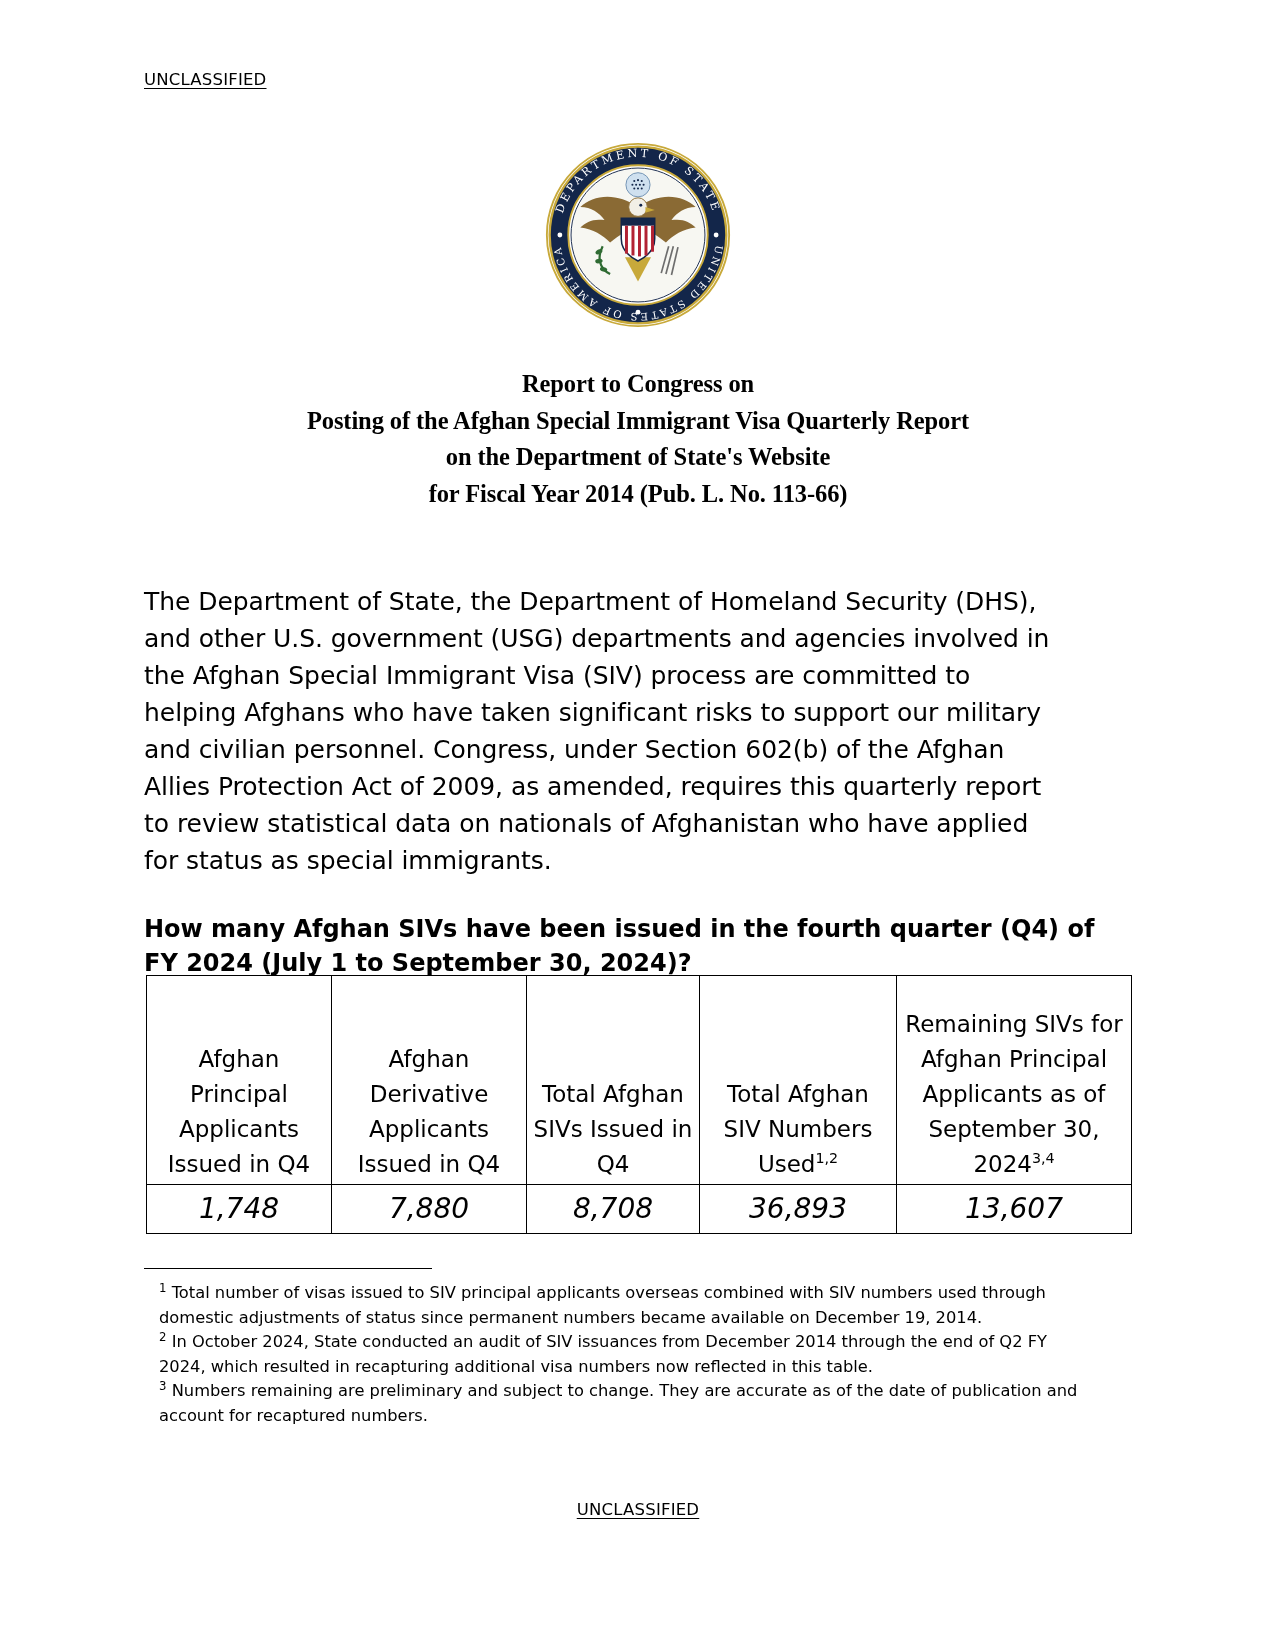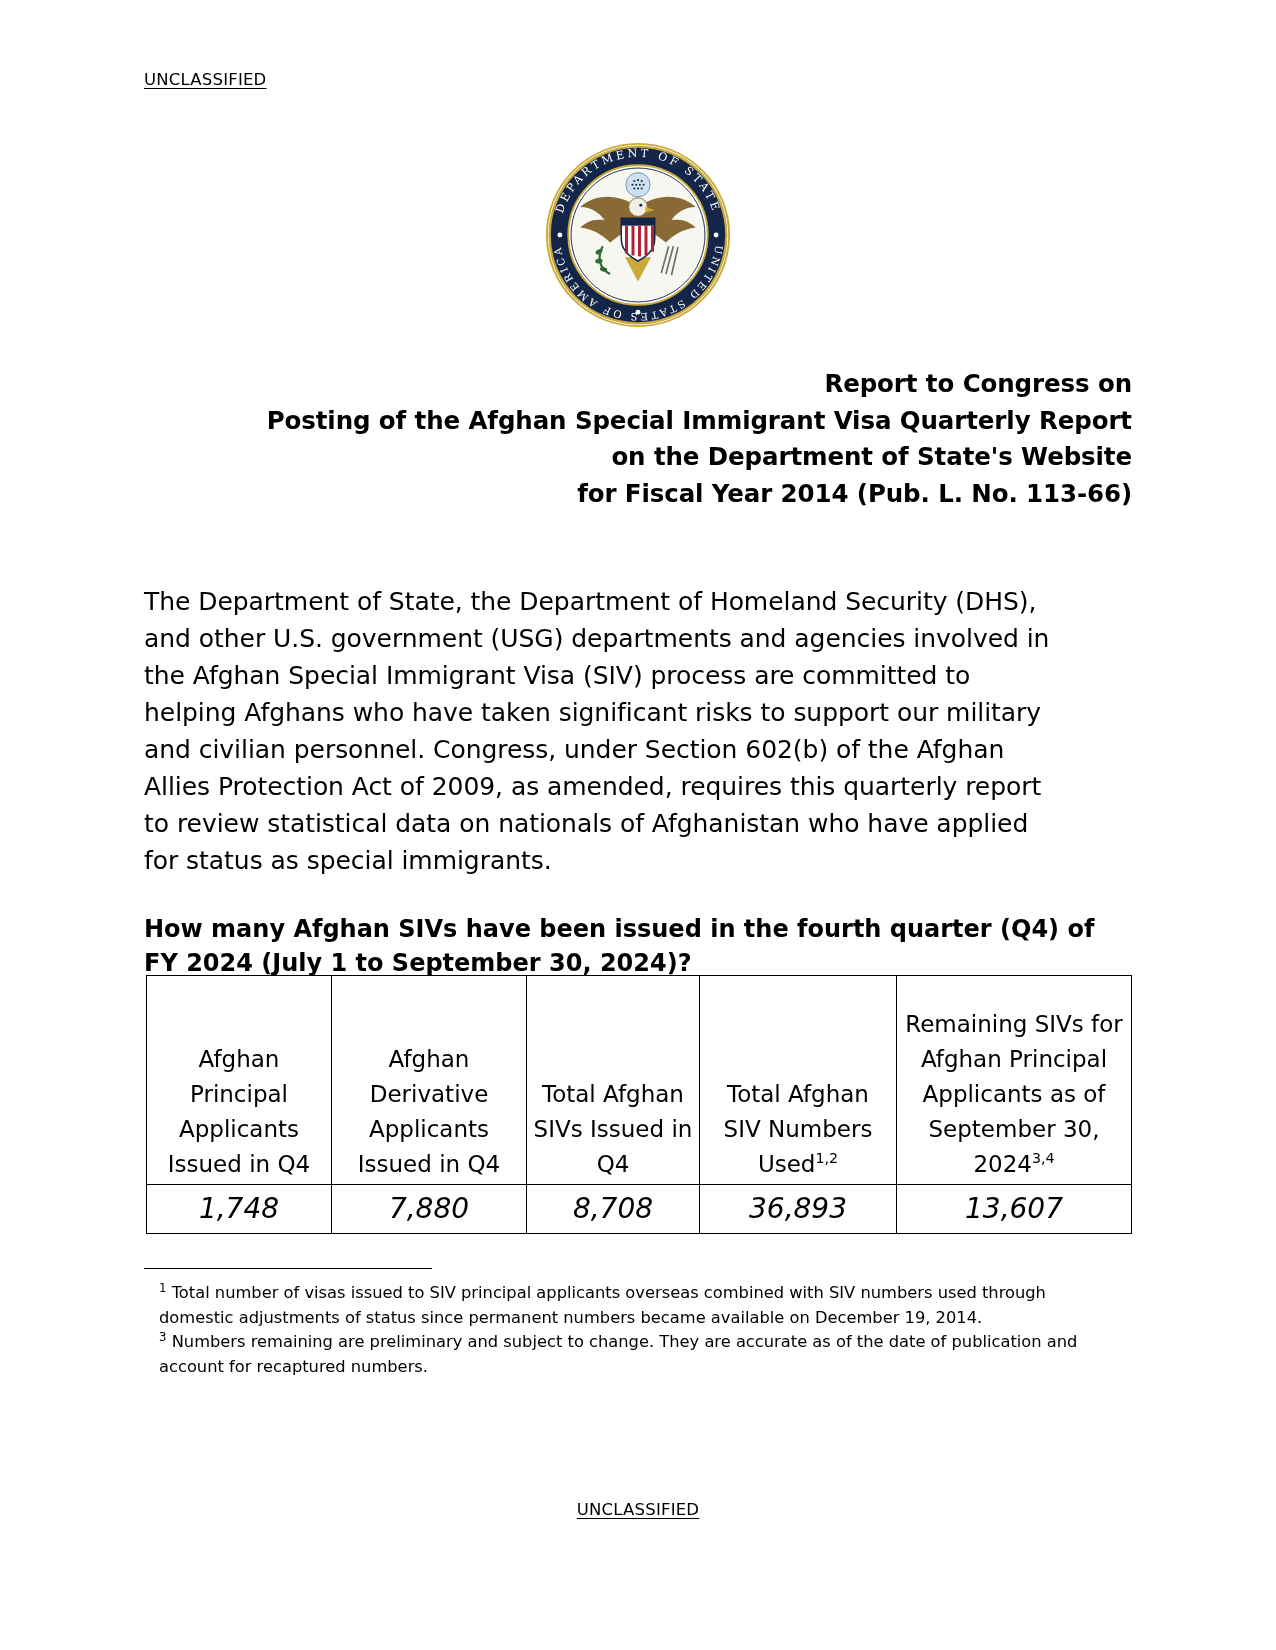--- a/index.html
+++ b/index.html
@@ -61,25 +61,26 @@
     height: 186px;
     display: block;
   }
 
   
   .title-block {
     position: absolute;
     left: 144px;
     top: 366px;
     width: 988px;
-    text-align: right;
+    text-align: center;
     font-weight: bold;
     font-size: 24.5px;
     line-height: 36.5px;
     letter-spacing: -0.1px;
+    font-family: Liberation Serif, serif;
   }
   .title-block div { white-space: nowrap; }
 
   
   .body-para {
     position: absolute;
     left: 144px;
     top: 583px;
     width: 926px;
     font-size: 25px;
@@ -303,20 +304,21 @@
         <td>36,893</td>
         <td>13,607</td>
       </tr>
     </tbody>
   </table>
 
   <div class="footnote-rule"></div>
 
   <div class="footnotes">
     <p><sup>1</sup><span> Total number of visas issued to SIV principal applicants overseas combined with SIV numbers used through domestic adjustments of status since permanent numbers became available on December 19, 2014.</span></p>
+    <p><sup>2</sup><span>  In October 2024, State conducted an audit of SIV issuances from December 2014 through the end of Q2 FY 2024, which resulted in recapturing additional visa numbers now reflected in this table.</span></p>
     <p><sup>3</sup><span> Numbers remaining are preliminary and subject to change.  They are accurate as of the date of publication and account for recaptured numbers.</span></p>
   </div>
 
   <div class="classification-bottom">
     <span>UNCLASSIFIED</span>
   </div>
 
 </div>
 
 </body></html>

